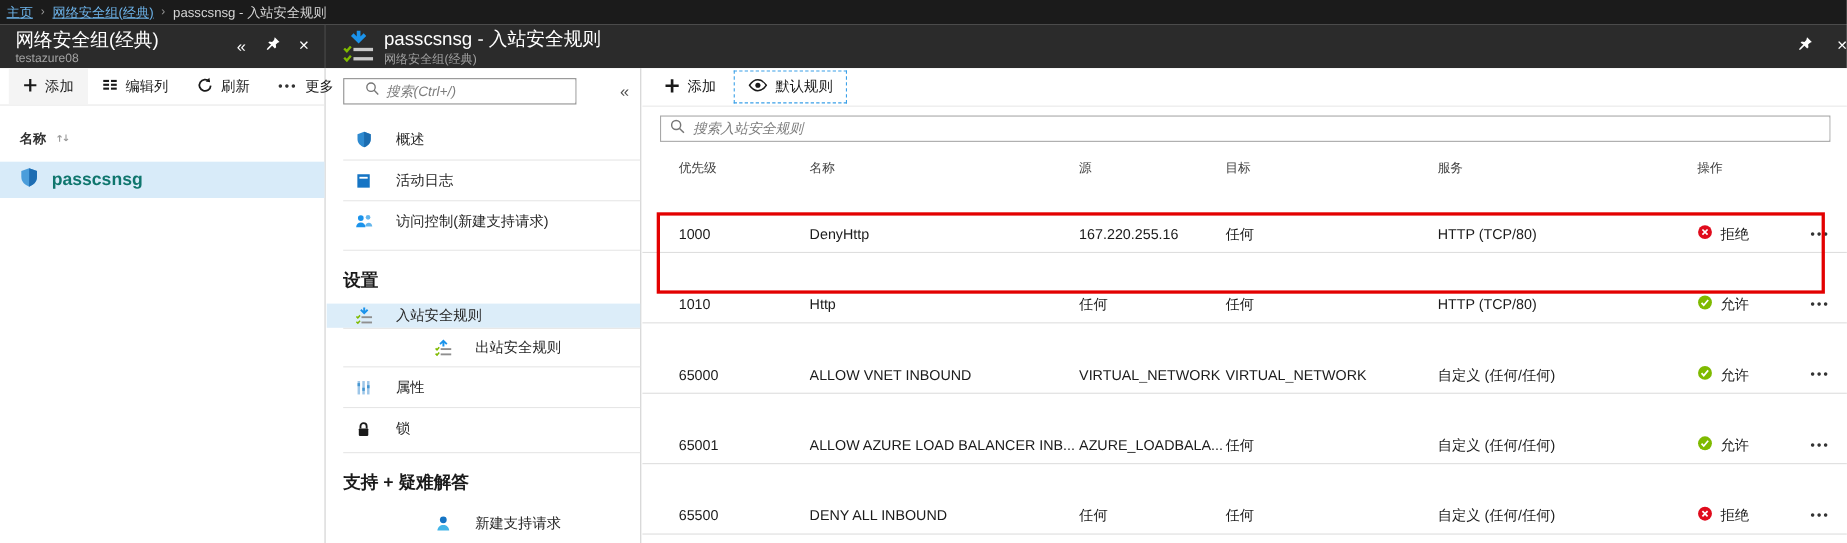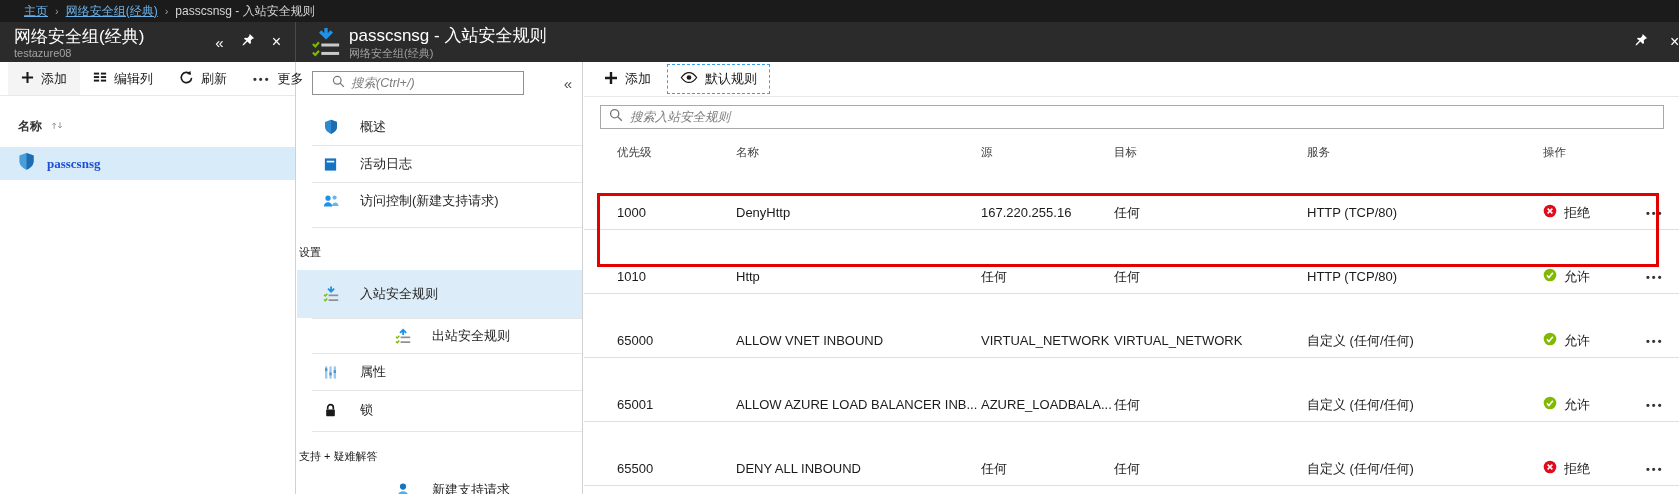--- a/index.html
+++ b/index.html
@@ -2,21 +2,21 @@
 <html><head>
 <meta charset="utf-8">
 <style>
   * { margin:0; padding:0; box-sizing:border-box; }
   html,body { width:1679px; height:494px; overflow:hidden; background:#fff;
     font-family:"Liberation Sans","DejaVu Sans",sans-serif; }
   .screen { position:relative; width:1679px; height:494px; background:#fff; }
 
   
   .topbar { position:absolute; left:0; top:0; width:100%; height:22px; background:#1b1b1b;
-    display:flex; align-items:center; padding-left:24px; font-size:12px; }
+    display:flex; align-items:center; padding-left:6px; font-size:12px; }
   .crumb-link { color:#6cb2e8; text-decoration:underline; cursor:pointer; }
   .crumb-sep { color:#9a9a9a; margin:0 7px; font-size:11px; }
   .crumb-current { color:#d6d6d6; }
 
   
   .bladebar { position:absolute; left:0; top:22px; width:100%; height:40px; background:#2b2b2b; }
   .bladehead-left { position:absolute; left:0; top:0; width:296px; height:40px;
     border-right:1px solid #4a4a4a; }
   .bh-title { position:absolute; left:14px; top:3px; color:#fff; font-size:17px; white-space:nowrap; }
   .bh-sub { position:absolute; left:14px; top:25px; color:#a2a2a2; font-size:11px; }
@@ -42,37 +42,37 @@
   .tbtn { display:flex; align-items:center; gap:7px; padding:0 13px; font-size:13px; color:#1a1a1a; cursor:pointer; white-space:nowrap; }
   .tbtn.hl { background:#f4f4f4; }
   .filter-input { display:block; margin:10px 0 0 14px; width:250px; height:22px;
     border:1px solid #b3b3b3; padding:0 8px; font-size:12px; color:#333;
     font-family:"Liberation Sans","DejaVu Sans",sans-serif; outline:none; }
   .filter-input::placeholder { font-style:italic; color:#8d8d8d; }
   .list-header { margin:22px 0 0 18px; display:flex; align-items:center; gap:8px;
     font-size:12px; font-weight:bold; color:#333; }
   .nsg-item { margin-top:12px; height:33px; background:#d8ebf9; display:flex; align-items:center;
     gap:11px; padding-left:17px; cursor:pointer; }
-  .nsg-item .name { font-size:13px; font-weight:600; color:#1d4ed8;font-family:Liberation Serif, serif; }
+  .nsg-item .name { font-size:16px; font-weight:600; color:#0f766e; }
 
   
   .msearch { margin:9px 0 0 15px; width:212px; height:24px; border:1px solid #919191;
     display:flex; align-items:center; padding-left:19px; gap:6px; background:#fff; }
   .msearch input { border:none; outline:none; flex:1; font-size:12.5px; height:20px;
     font-family:"Liberation Sans","DejaVu Sans",sans-serif; color:#333; }
   .msearch input::placeholder { font-style:italic; color:#7d7d7d; }
   .mid-collapse { position:absolute; right:10px; top:13px; color:#4d4d4d; font-size:15px; cursor:pointer; }
   .menu { margin-top:14px; }
   .m-item { height:36px; display:flex; align-items:center; gap:21px; padding-left:25px;
     font-size:13px; color:#262626; cursor:pointer; }
-  .m-item.sel { background:#dcedf9; height:48px; }
+  .m-item.sel { background:#dcedf9; height:22px; }
   .m-item.h34 { height:34px;justify-content:center; }
   .m-item.h38 { height:38px; }
   .m-sep { border-top:1px solid #e6e6e6; margin-left:15px; }
-  .m-sec { font-size:11px; font-weight:normal; color:#1a1a1a; padding-left:2px;
+  .m-sec { font-size:16px; font-weight:bold; color:#1a1a1a; padding-left:15px;
     margin-top:17px; margin-bottom:10px; }
   .m-sec.s2 { margin-bottom:9px; }
   .gap8 { margin-top:8px; }
   .gap2 { margin-top:2px; }
   .mi { width:17px; display:flex; justify-content:center; }
 
   
   .rtoolbar { height:35px; border-bottom:1px solid #e8e8e8; display:flex; align-items:center;
     padding-left:16px; gap:12px; }
   .rbtn { display:flex; align-items:center; gap:7px; font-size:13px; color:#1a1a1a; cursor:pointer; padding:0 4px; }

